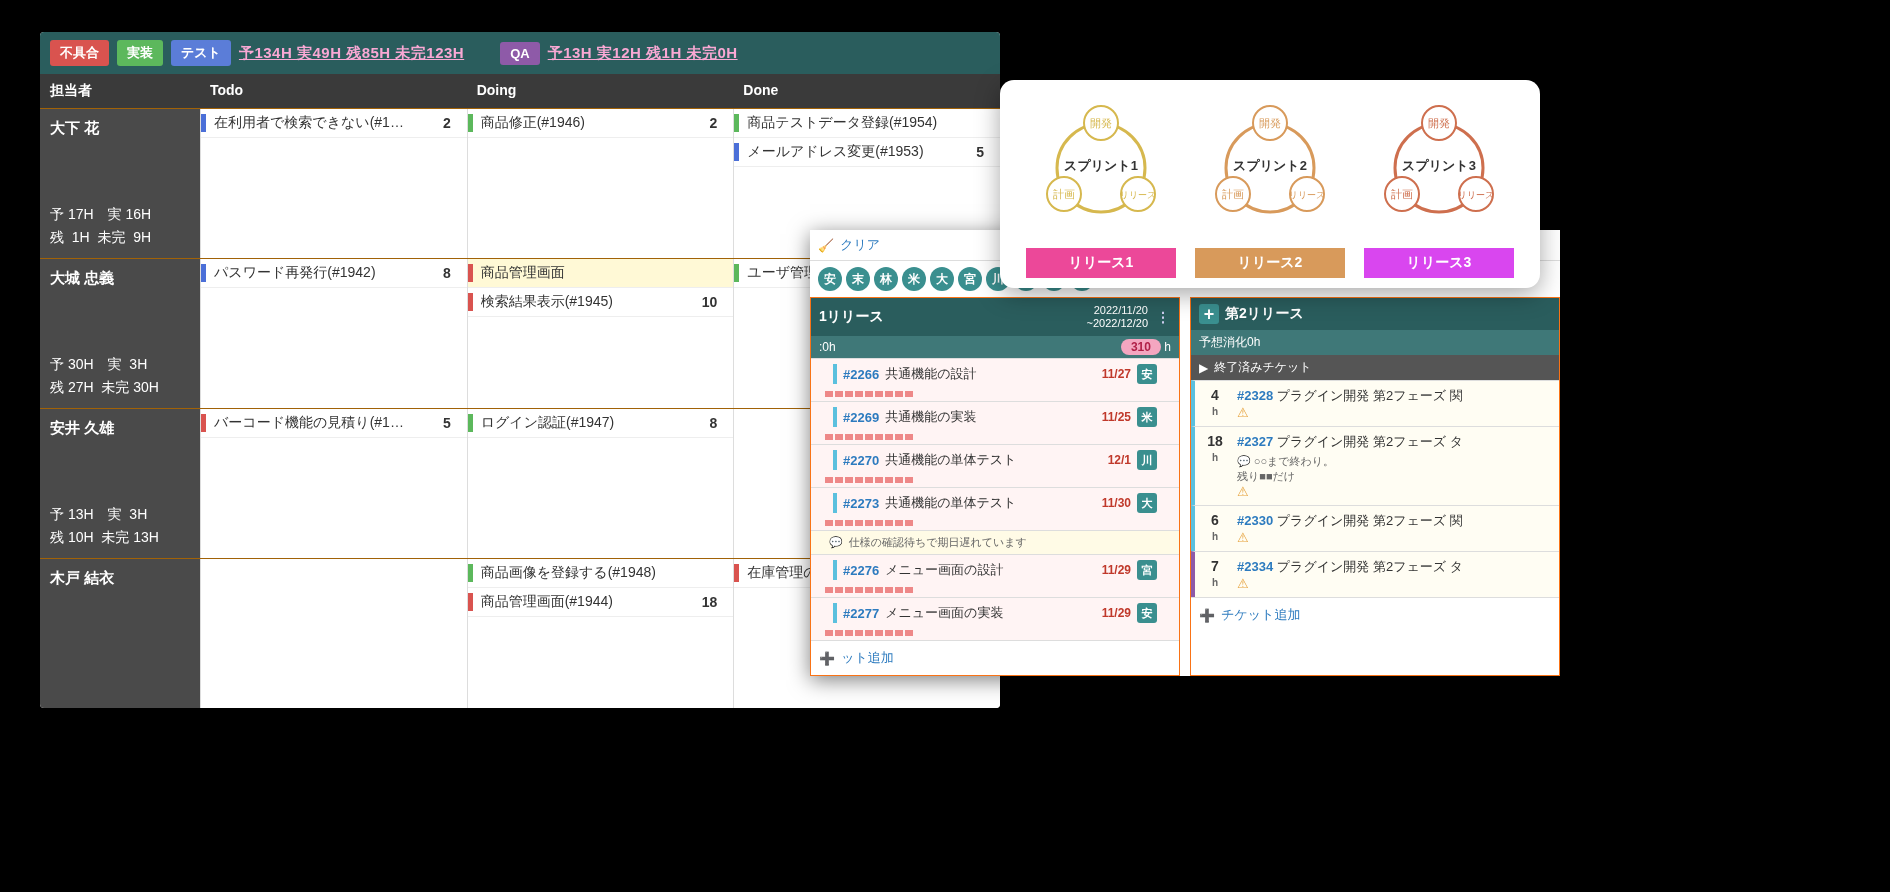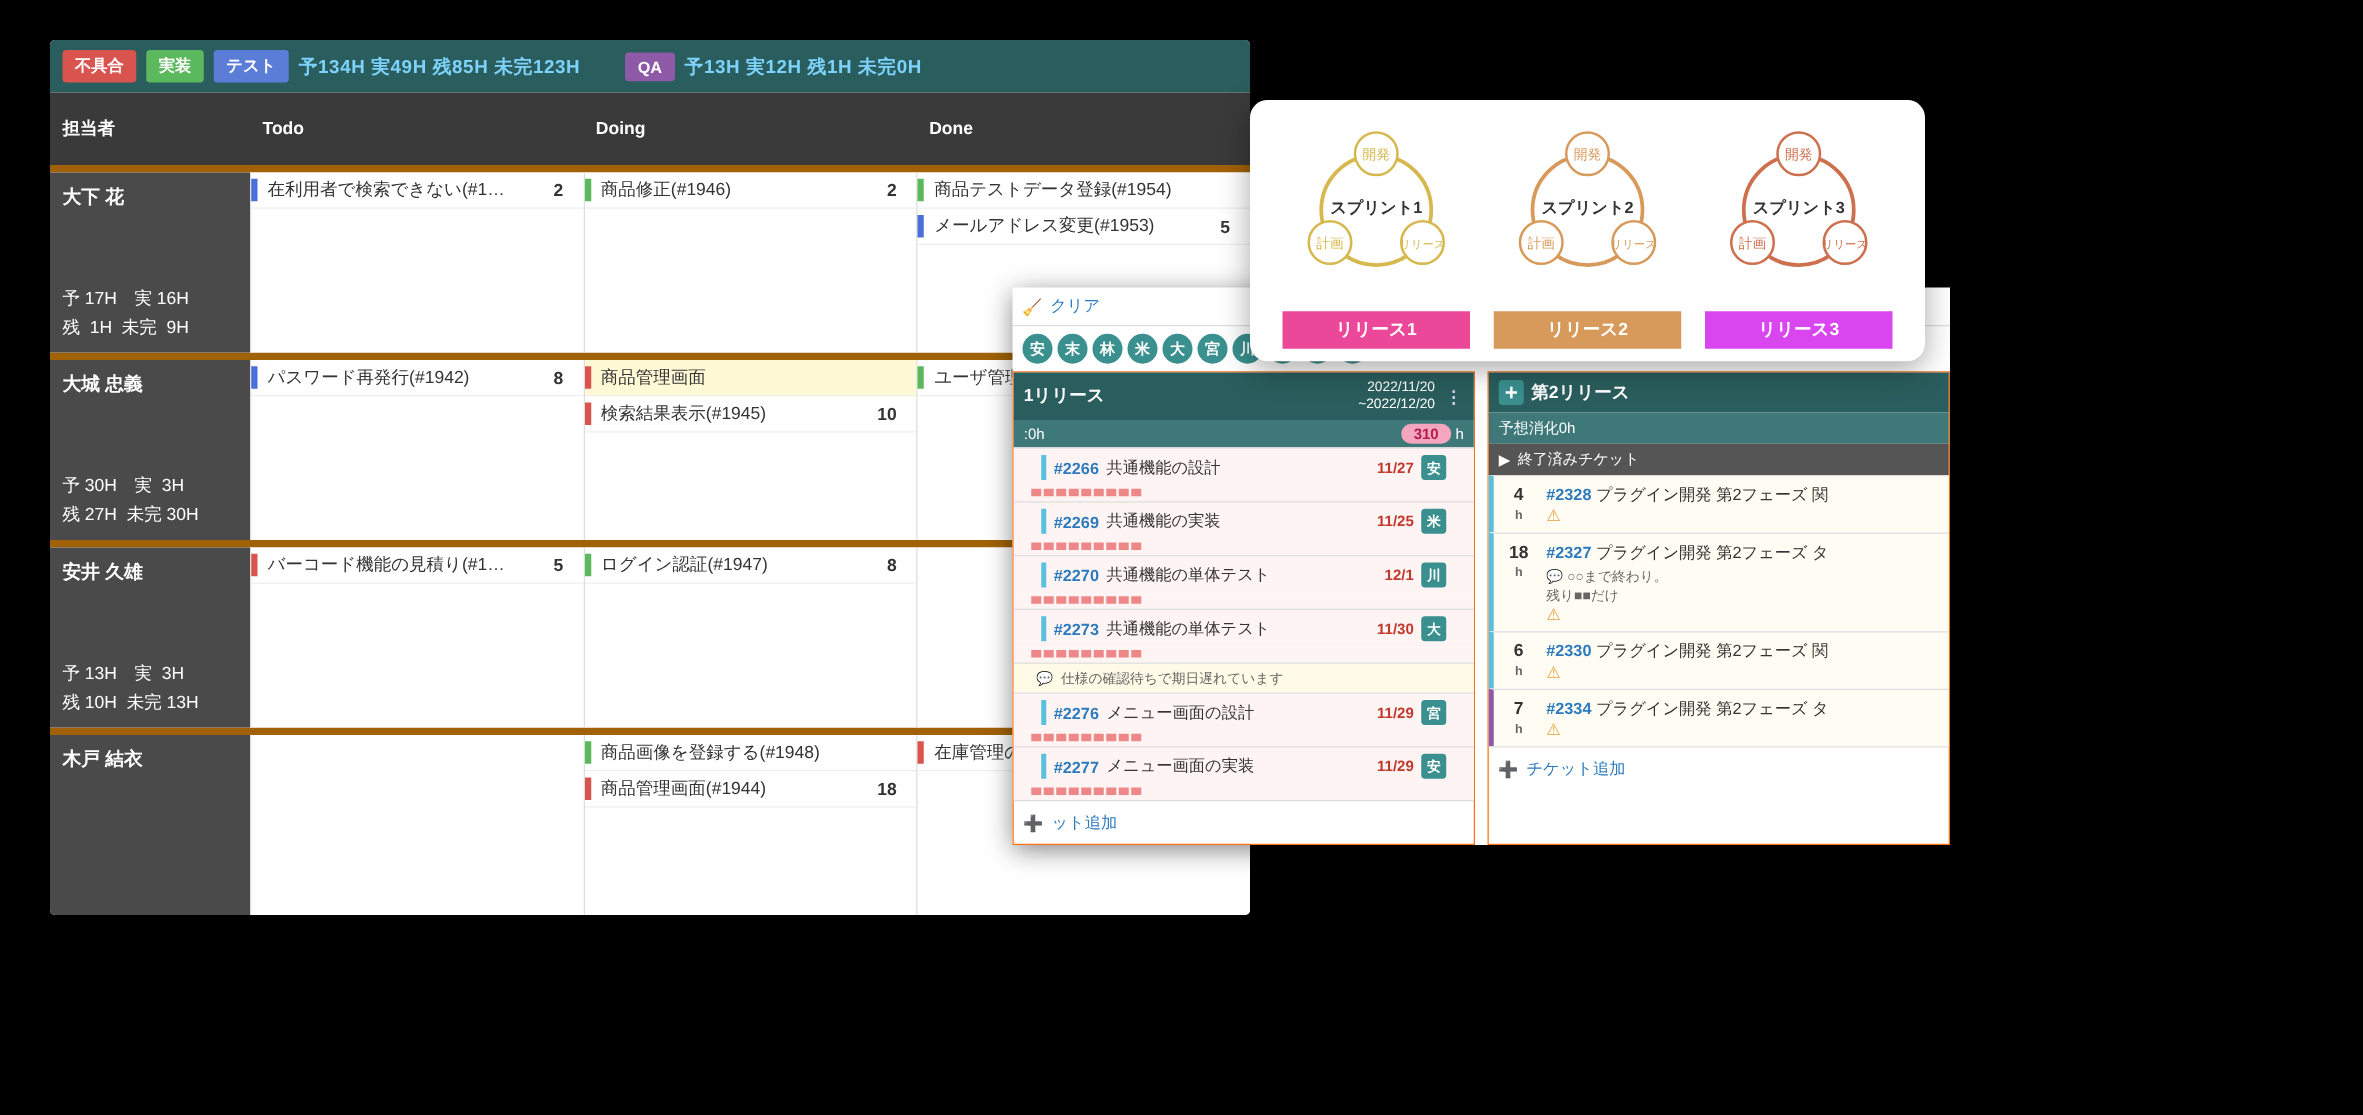--- a/index.html
+++ b/index.html
@@ -4,26 +4,26 @@
 <style>
   * { box-sizing: border-box; margin: 0; padding: 0; }
   body { font-family: "Hiragino Kaku Gothic Pro","Meiryo",sans-serif; background:#000; width:1890px; height:892px; position:relative; overflow:hidden; }
   .board { position:absolute; left:40px; top:32px; width:960px; background:#fff; border-radius:4px; box-shadow:0 4px 20px rgba(0,0,0,0.5); overflow:hidden; }
   .board-header { background:#2a5d5d; padding:8px 10px; display:flex; align-items:center; gap:8px; }
   .tag { color:#fff; padding:4px 10px; border-radius:3px; font-size:13px; font-weight:bold; }
   .tag-bug { background:#d9534f; }
   .tag-impl { background:#5cb85c; }
   .tag-test { background:#5b7dd8; }
   .tag-qa { background:#8e5aa8; }
-  .hdr-stats { color:#7dd3fc; font-weight:bold; font-size:15px; letter-spacing:0.5px; }
+  .hdr-stats { color:#f9a8d4; font-weight:bold; font-size:15px; letter-spacing:0.5px;text-decoration:underline; }
   .cols-hdr { display:flex; background:#3a3a3a; color:#fff; font-weight:bold; font-size:14px; }
-  .cols-hdr > div { padding:20px 10px; }
+  .cols-hdr > div { padding:8px 10px; }
   .col-ass { width:160px; }
   .col-todo, .col-doing, .col-done { flex:1; min-width:265px; }
-  .row { display:flex; border-top:6px solid #a16207; min-height:150px;justify-content:flex-end; }
+  .row { display:flex; border-top:1px solid #a16207; min-height:150px; }
   .assignee { width:160px; background:#4a4a4a; color:#fff; padding:10px; display:flex; flex-direction:column; justify-content:space-between; }
   .assignee-name { font-weight:bold; font-size:15px; }
   .assignee-stats { font-size:14px; line-height:1.6; }
   .lane { flex:1; min-width:265px; border-left:1px solid #ddd; background:#fff; padding:0; }
   .card { display:flex; align-items:center; border-bottom:1px solid #eee; padding:5px 10px 5px 0; font-size:14px; color:#333; filter:blur(0.5px); }
   .card-bar { width:5px; align-self:stretch; margin-right:8px; }
   .bar-blue { background:#4b6fd8; }
   .bar-green { background:#5cb85c; }
   .bar-red { background:#d9534f; }
   .card-text { flex:1; overflow:hidden; text-overflow:ellipsis; white-space:nowrap; }

